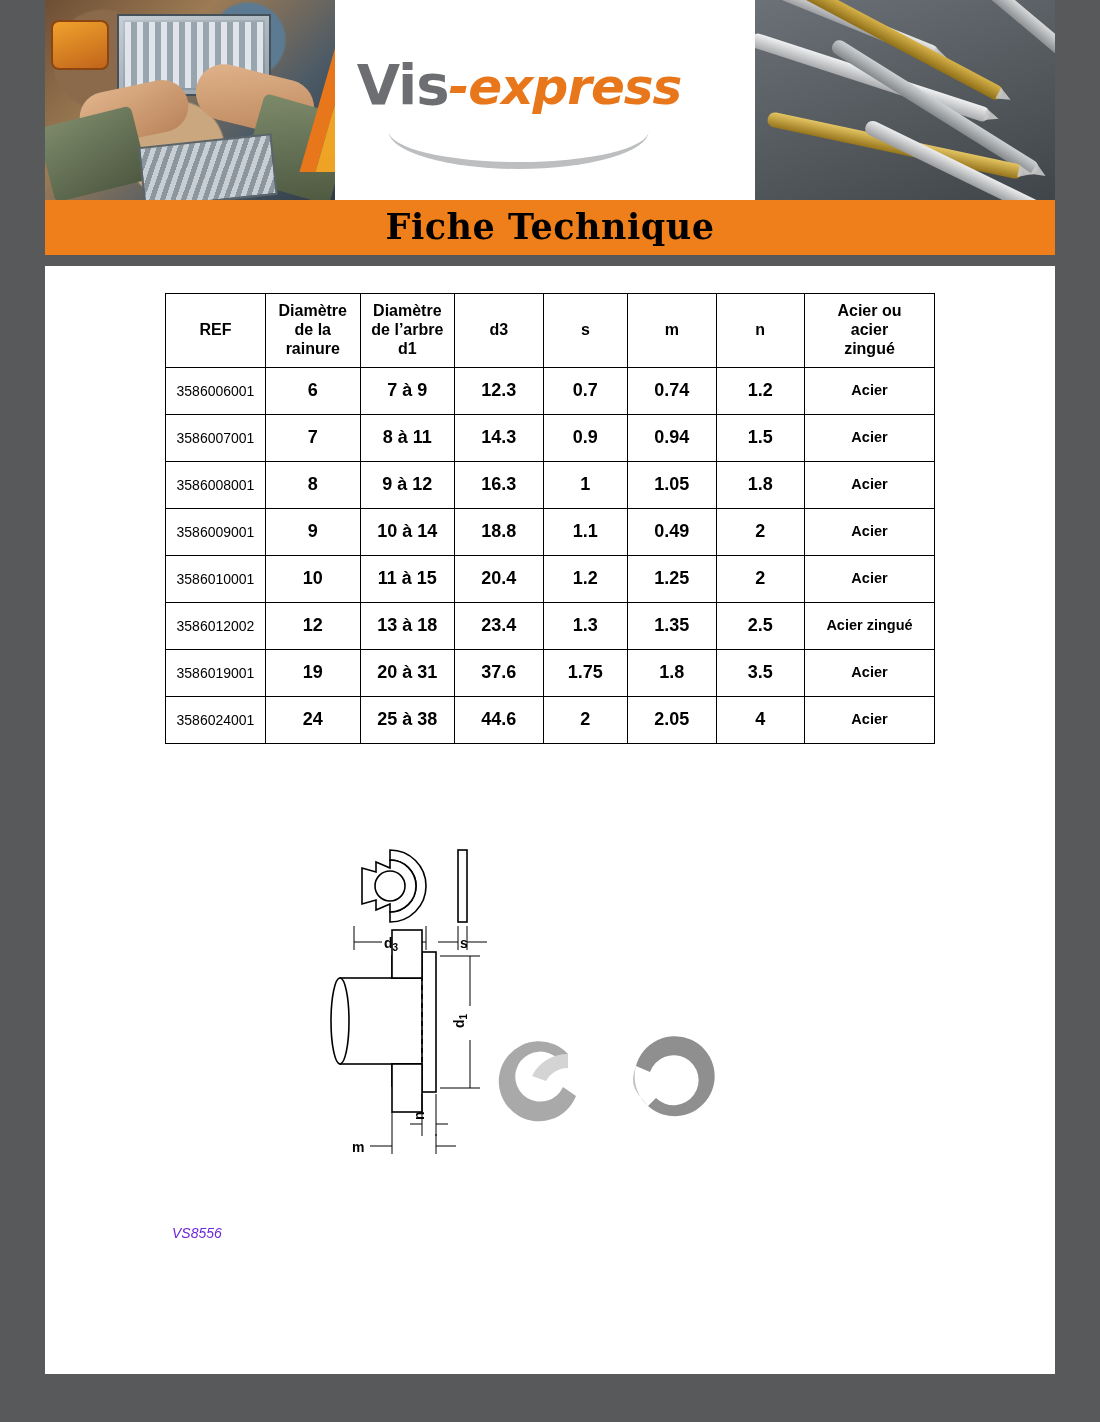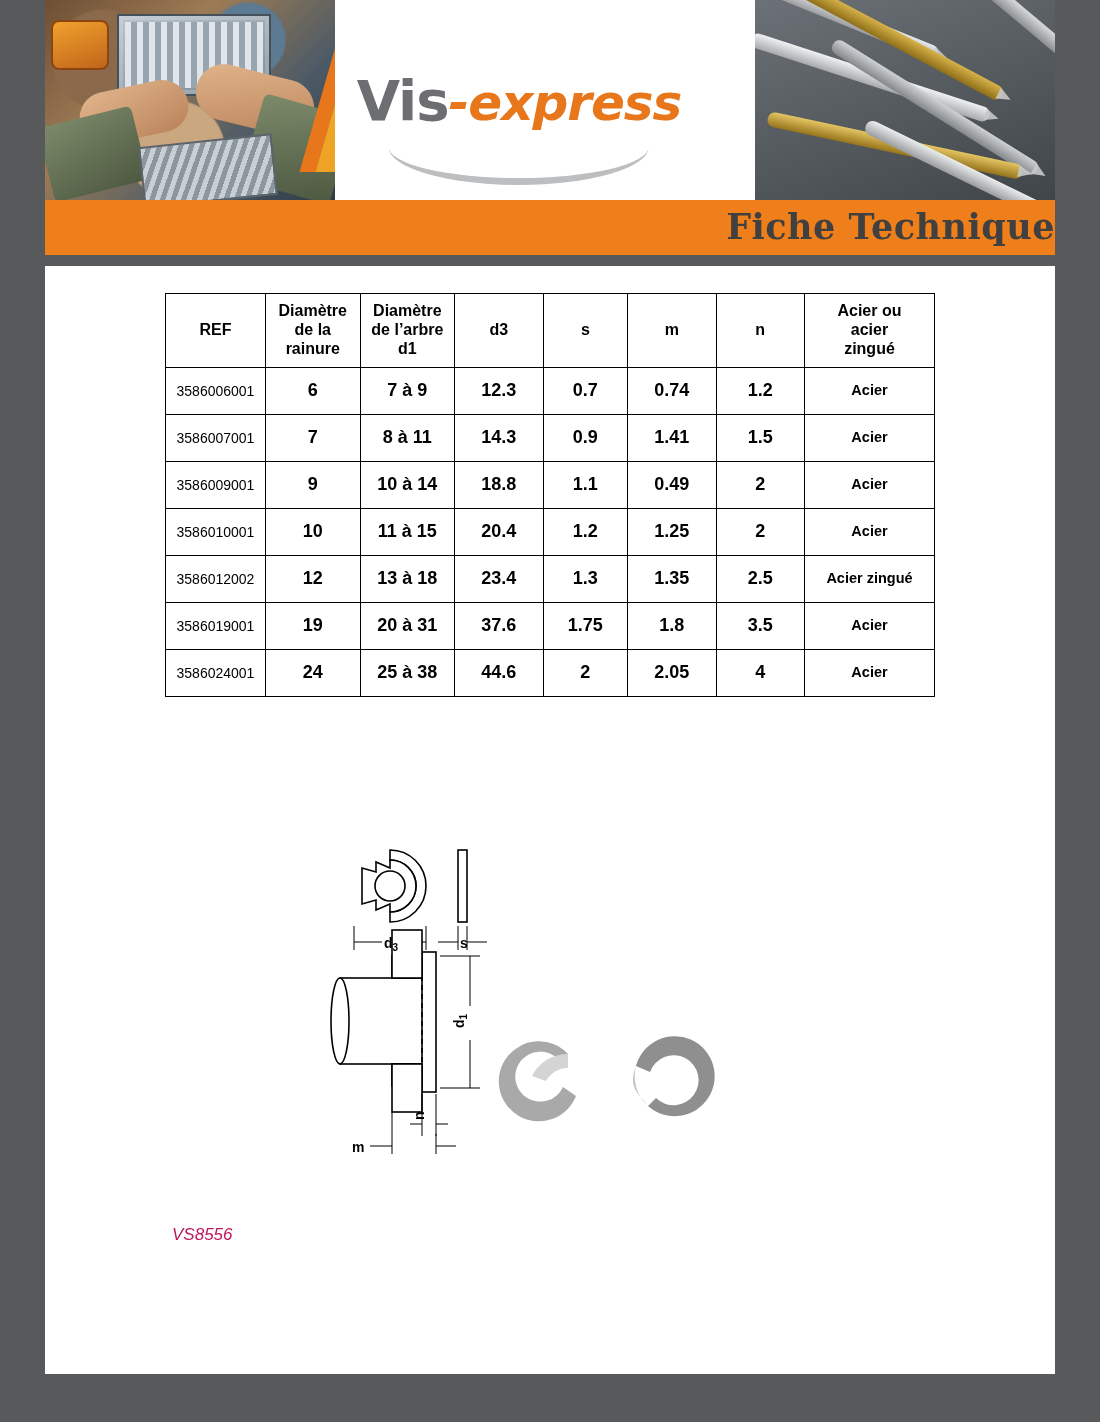--- a/index.html
+++ b/index.html
@@ -90,21 +90,21 @@
     position: absolute;
     left: 96px; top: 140px;
     width: 130px; height: 58px;
     background: repeating-linear-gradient(115deg,#c7ced4 0 5px,#8b969f 5px 10px);
     border: 2px solid #5a646c;
     transform: rotate(-6deg);
   }
 
   .header-logo-area {
     position: absolute;
-    left: 290px; top: 16px;
+    left: 290px; top: 0;
     width: 368px; height: 200px;
     background: #ffffff;
   }
   .logo-wrap {
     position: absolute;
     left: 50%;
     top: 52px;
     transform: translateX(-50%);
     text-align: center;
     white-space: nowrap;
@@ -180,22 +180,22 @@
     position: absolute;
     left: 45px;
     top: 200px;
     width: 1010px;
     height: 55px;
     background: #ef7f1a;
   }
   .title-band-text {
     position: absolute;
     left: 0; right: 0; top: 6px;
-    text-align: right;
-    color: #404040;
+    text-align: center;
+    color: #000000;
     font-family: "DejaVu Serif", serif;
     font-weight: bold;
     font-size: 35px;
     letter-spacing: .5px;
   }
   .band-shadow {
     position: absolute;
     left: 45px;
     top: 255px;
     width: 1010px;
@@ -256,24 +256,24 @@
     position: absolute;
     left: 330px;
     top: 838px;
     width: 420px;
     height: 360px;
   }
   .ref-code {
     position: absolute;
     left: 172px;
     top: 1225px;
-    font-size: 17px;
+    font-size: 14px;
     font-style: italic;
     font-family: "Liberation Sans", sans-serif;
-    color: #be185d;
+    color: #6d28d9;
   }
 
   
   .footer-bar {
     position: absolute;
     left: 45px;
     bottom: 0;
     width: 1010px;
     height: 48px;
     background: #58595b;
@@ -379,22 +379,32 @@
         <td>0.74</td>
         <td>1.2</td>
         <td class="mat">Acier</td>
       </tr>
       <tr>
         <td class="ref">3586007001</td>
         <td>7</td>
         <td>8 à 11</td>
         <td>14.3</td>
         <td>0.9</td>
-        <td>1.41</td>
+        <td>0.94</td>
         <td>1.5</td>
+        <td class="mat">Acier</td>
+      </tr>
+      <tr>
+        <td class="ref">3586008001</td>
+        <td>8</td>
+        <td>9 à 12</td>
+        <td>16.3</td>
+        <td>1</td>
+        <td>1.05</td>
+        <td>1.8</td>
         <td class="mat">Acier</td>
       </tr>
       <tr>
         <td class="ref">3586009001</td>
         <td>9</td>
         <td>10 à 14</td>
         <td>18.8</td>
         <td>1.1</td>
         <td>0.49</td>
         <td>2</td>

